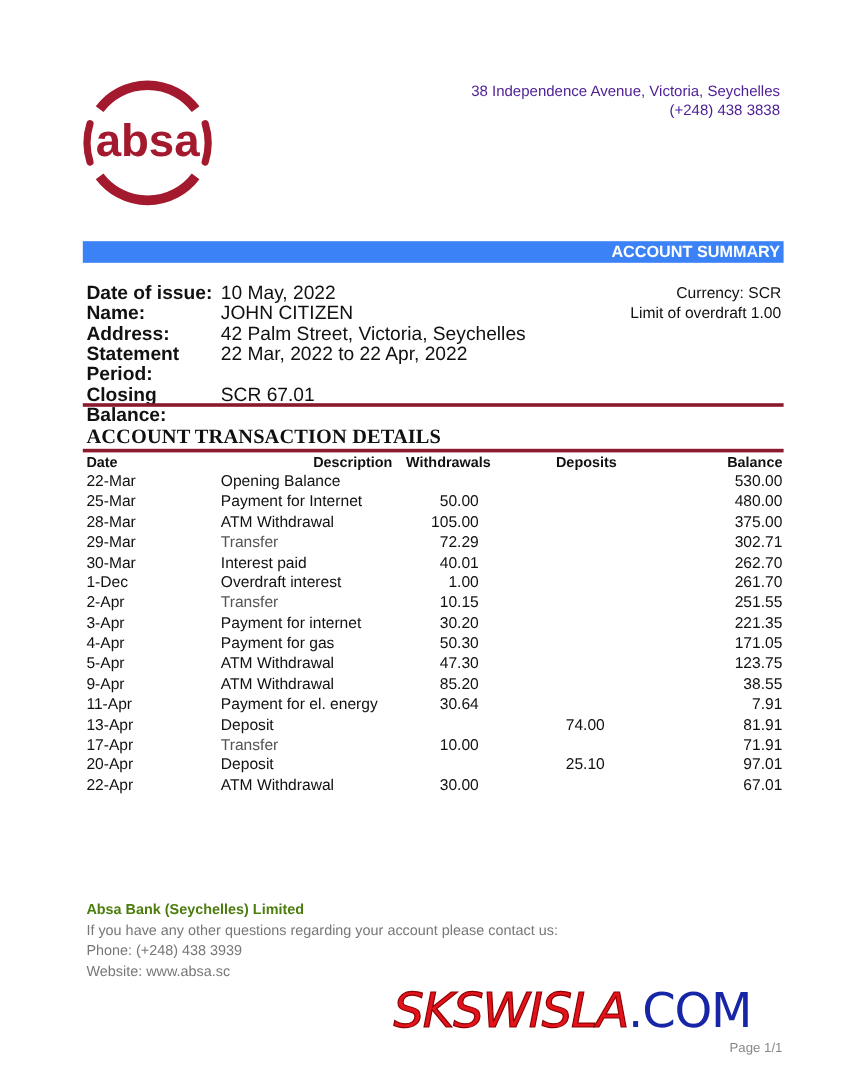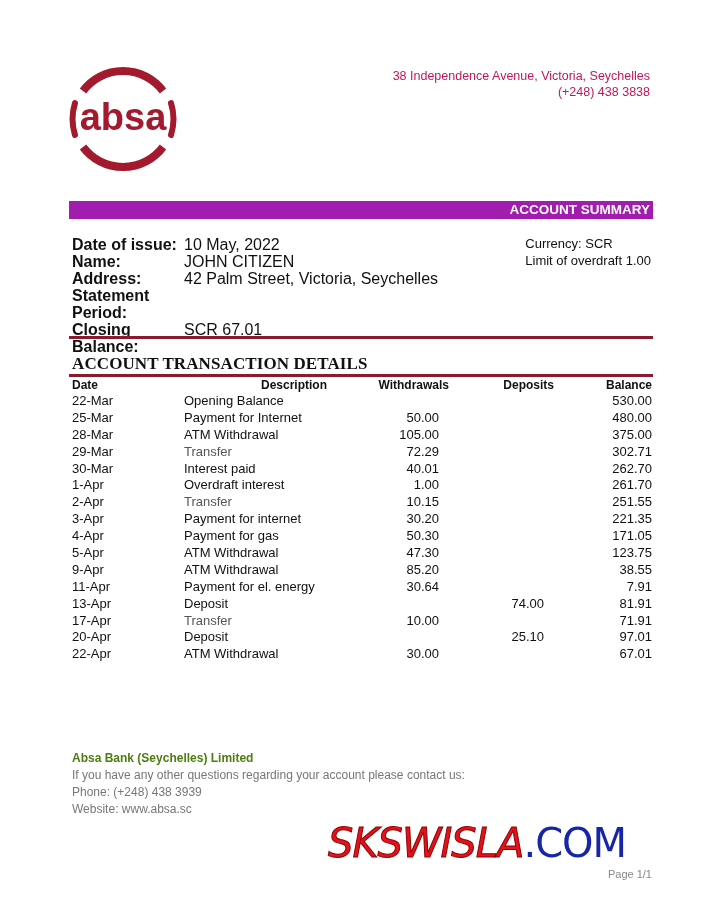--- a/index.html
+++ b/index.html
@@ -2,45 +2,45 @@
 <html><head>
 <meta charset="utf-8">
 <style>
   html, body { margin: 0; padding: 0; background: #ffffff; }
   body { width: 718px; height: 909px; position: relative; overflow: hidden;
          font-family: "Liberation Sans", sans-serif; color: #111; }
   .abs { position: absolute; }
 
   .logo { left: 67px; top: 66px; width: 112px; height: 106px; }
 
-  .bank-addr { right: 68px; top: 68px; text-align: right; font-size: 12.5px; line-height: 16px; color: #be185d; }
-
-  .summary-bar { left: 69px; top: 201px; width: 584px; height: 18px; background: #a21caf;
+  .bank-addr { right: 68px; top: 68px; text-align: right; font-size: 12.5px; line-height: 16px; color: #4c1d95; }
+
+  .summary-bar { left: 69px; top: 201px; width: 584px; height: 18px; background: #3b82f6;
                  color: #fff; font-weight: bold; font-size: 13.5px; text-align: right;
                  box-sizing: border-box; padding-right: 3px; line-height: 18px; }
 
   .info { left: 72px; top: 236px; font-size: 16px; line-height: 17px; }
   .info-row { display: flex; }
   .info-label { width: 112px; font-weight: bold; }
   .info-value { }
 
-  .info-right { right: 67px; top: 236px; font-size: 13px; line-height: 16.5px; }
+  .info-right { right: 67px; top: 236px; text-align: right; font-size: 13px; line-height: 16.5px; }
 
   .rule { left: 69px; width: 584px; height: 3px; background: #8b1a2e; }
   .rule1 { top: 336px; }
   .rule2 { top: 374px; }
 
   .tx-title { left: 72px; top: 354px; font-size: 17px; font-weight: bold; letter-spacing: 0.1px; font-family: Liberation Serif, serif; }
 
   .tx-table { left: 72px; top: 377px; width: 580px; font-size: 13px; }
   .tx-head { display: flex; font-weight: bold; font-size: 12px; height: 16px; line-height: 16px; }
   .tx-row { display: flex; height: 16.9px; line-height: 16.9px; }
   .c-date { width: 112px; }
   .c-desc { width: 145px; }
-  .c-wd { width: 70px; text-align: right; padding-left: 40px; }
+  .c-wd { width: 70px; text-align: right; }
   .c-dep { width: 105px; text-align: right; }
   .c-bal { flex: 1; text-align: right; }
 
   .tx-head .c-desc { text-align: right; width: 143px; }
   .tx-head .c-wd { width: 82px; text-align: right; }
   .tx-head .c-dep { width: 105px; text-align: right; }
 
   .footer { left: 72px; top: 750px; font-size: 12px; line-height: 17px; color: #777; }
   .footer .company { font-weight: bold; color: #4d7c0f; }
 
@@ -79,20 +79,21 @@
   <div class="info-row">
     <span class="info-label">Name:</span>
     <span class="info-value">JOHN CITIZEN</span>
   </div>
   <div class="info-row">
     <span class="info-label">Address:</span>
     <span class="info-value">42 Palm Street, Victoria, Seychelles</span>
   </div>
   <div class="info-row">
     <span class="info-label">Statement Period:</span>
+    <span class="info-value">22 Mar, 2022 to 22 Apr, 2022</span>
   </div>
   <div class="info-row">
     <span class="info-label">Closing Balance:</span>
     <span class="info-value">SCR 67.01</span>
   </div>
 </div>
 
 <div class="abs info-right">
   <div>Currency: SCR</div>
   <div>Limit of overdraft 1.00</div>
@@ -141,21 +142,21 @@
         <span class="c-bal">302.71</span>
       </div>
       <div class="tx-row">
         <span class="c-date">30-Mar</span>
         <span class="c-desc">Interest paid</span>
         <span class="c-wd">40.01</span>
         <span class="c-dep"></span>
         <span class="c-bal">262.70</span>
       </div>
       <div class="tx-row">
-        <span class="c-date">1-Apr</span>
+        <span class="c-date">1-Dec</span>
         <span class="c-desc">Overdraft interest</span>
         <span class="c-wd">1.00</span>
         <span class="c-dep"></span>
         <span class="c-bal">261.70</span>
       </div>
       <div class="tx-row">
         <span class="c-date">2-Apr</span>
         <span class="c-desc" style="color: rgb(85, 85, 85);">Transfer</span>
         <span class="c-wd">10.15</span>
         <span class="c-dep"></span>

